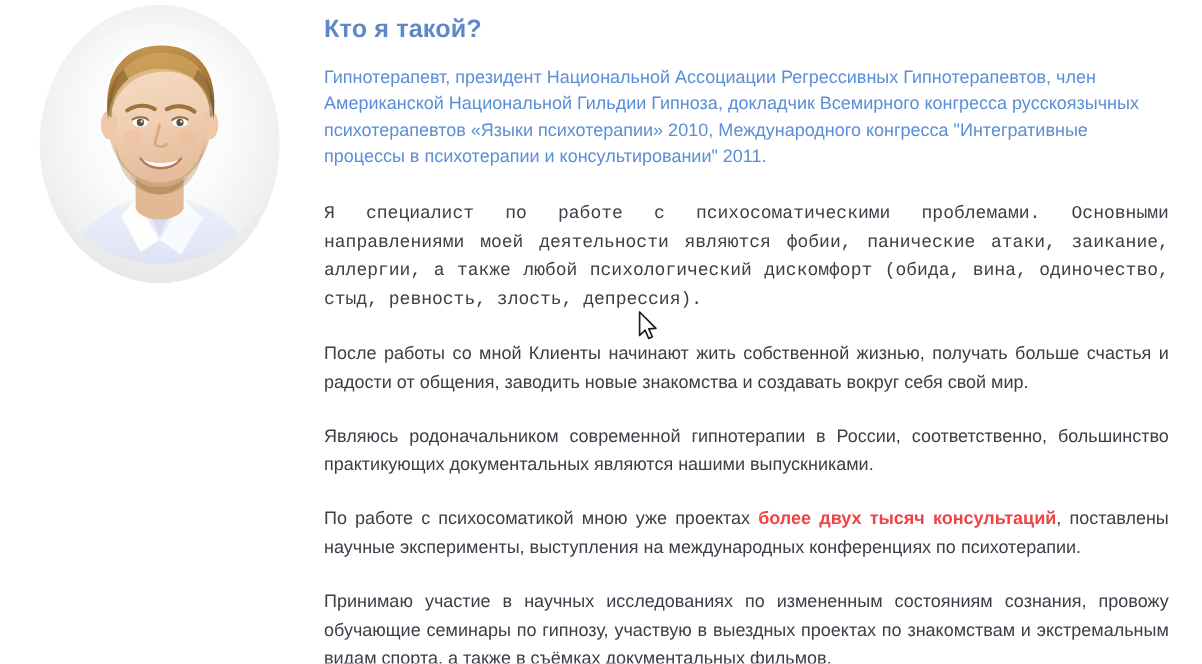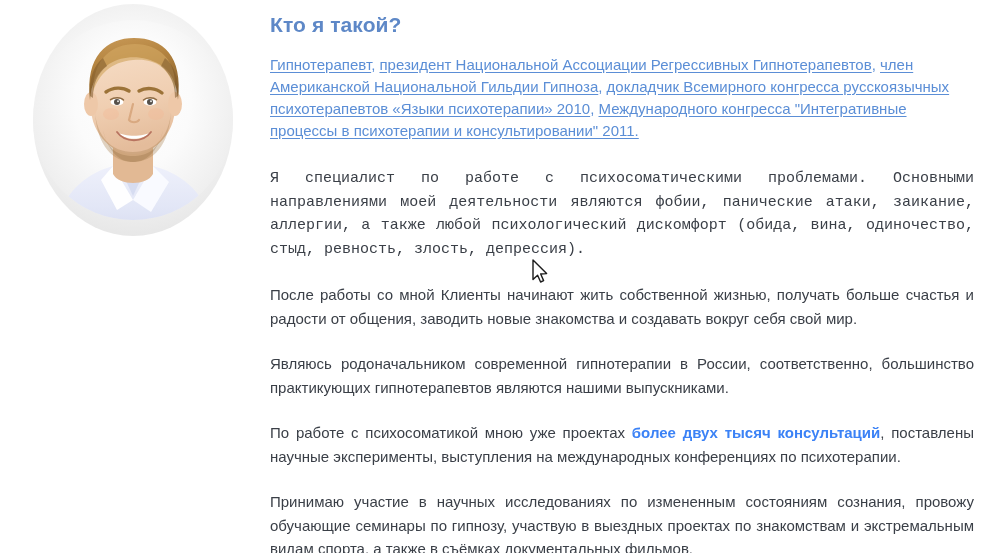--- a/index.html
+++ b/index.html
@@ -65,40 +65,39 @@
     margin: 0;
     padding-top: 15px;
     font-size: 15px;
     line-height: 22px;
     color: #5b8ed6;
     text-align: left;
   }
   .links-block a,
   .links-block .lnk {
     color: #5b8ed6;
-    text-decoration: underline;
     text-underline-offset: 2px;
     cursor: pointer;
   }
   .links-block .sep {
     color: #5b8ed6;
     text-decoration: none;
   }
 
   .para {
     margin: 0;
     padding-top: 22px;
     font-size: 15px;
     line-height: 23.5px;
     color: #3a3f47;
     text-align: justify;
     text-justify: inter-word;
   }
   .para.first-para { padding-top: 25px; font-family: Liberation Mono, monospace; }
-  .para b { font-weight: bold; color: #3b82f6; }
+  .para b { font-weight: bold; color: #ef4444; }
 
   
   .cursor {
     position: absolute;
     left: 531px;
     top: 259px;
     width: 18px;
     height: 25px;
     pointer-events: none;
   }
@@ -197,21 +196,21 @@
   <div class="content">
 
     <h2 class="page-title">Кто я такой?</h2>
 
     <p class="links-block"><span class="lnk">Гипнотерапевт</span><span class="sep">, </span><span class="lnk">президент Национальной Ассоциации Регрессивных Гипнотерапевтов</span><span class="sep">, </span><span class="lnk">член Американской Национальной Гильдии Гипноза</span><span class="sep">, </span><span class="lnk">докладчик Всемирного конгресса русскоязычных психотерапевтов «Языки психотерапии» 2010</span><span class="sep">, </span><span class="lnk">Международного конгресса "Интегративные процессы в психотерапии и консультировании" 2011.</span></p>
 
     <p class="para first-para">Я специалист по работе с психосоматическими проблемами. Основными направлениями моей деятельности являются фобии, панические атаки, заикание, аллергии, а также любой психологический дискомфорт (обида, вина, одиночество, стыд, ревность, злость, депрессия).</p>
 
     <p class="para">После работы со мной Клиенты начинают жить собственной жизнью, получать больше счастья и радости от общения, заводить новые знакомства и создавать вокруг себя свой мир.</p>
 
-    <p class="para">Являюсь родоначальником современной гипнотерапии в России, соответственно, большинство практикующих гипнотерапевтов являются нашими выпускниками.</p>
+    <p class="para">Являюсь родоначальником современной гипнотерапии в России, соответственно, большинство практикующих документальных являются нашими выпускниками.</p>
 
 
     <p class="para"><span>По работе с психосоматикой мною уже проектах </span><b>более двух тысяч консультаций</b><span>, поставлены научные эксперименты, выступления на международных конференциях по психотерапии.</span></p>
 
     <p class="para">Принимаю участие в научных исследованиях по измененным состояниям сознания, провожу обучающие семинары по гипнозу, участвую в выездных проектах по знакомствам и экстремальным видам спорта, а также в съёмках документальных фильмов.</p>
 
   </div>
 
   <div class="cursor">
     <svg viewBox="0 0 18 25" xmlns="http://www.w3.org/2000/svg" aria-hidden="true">

